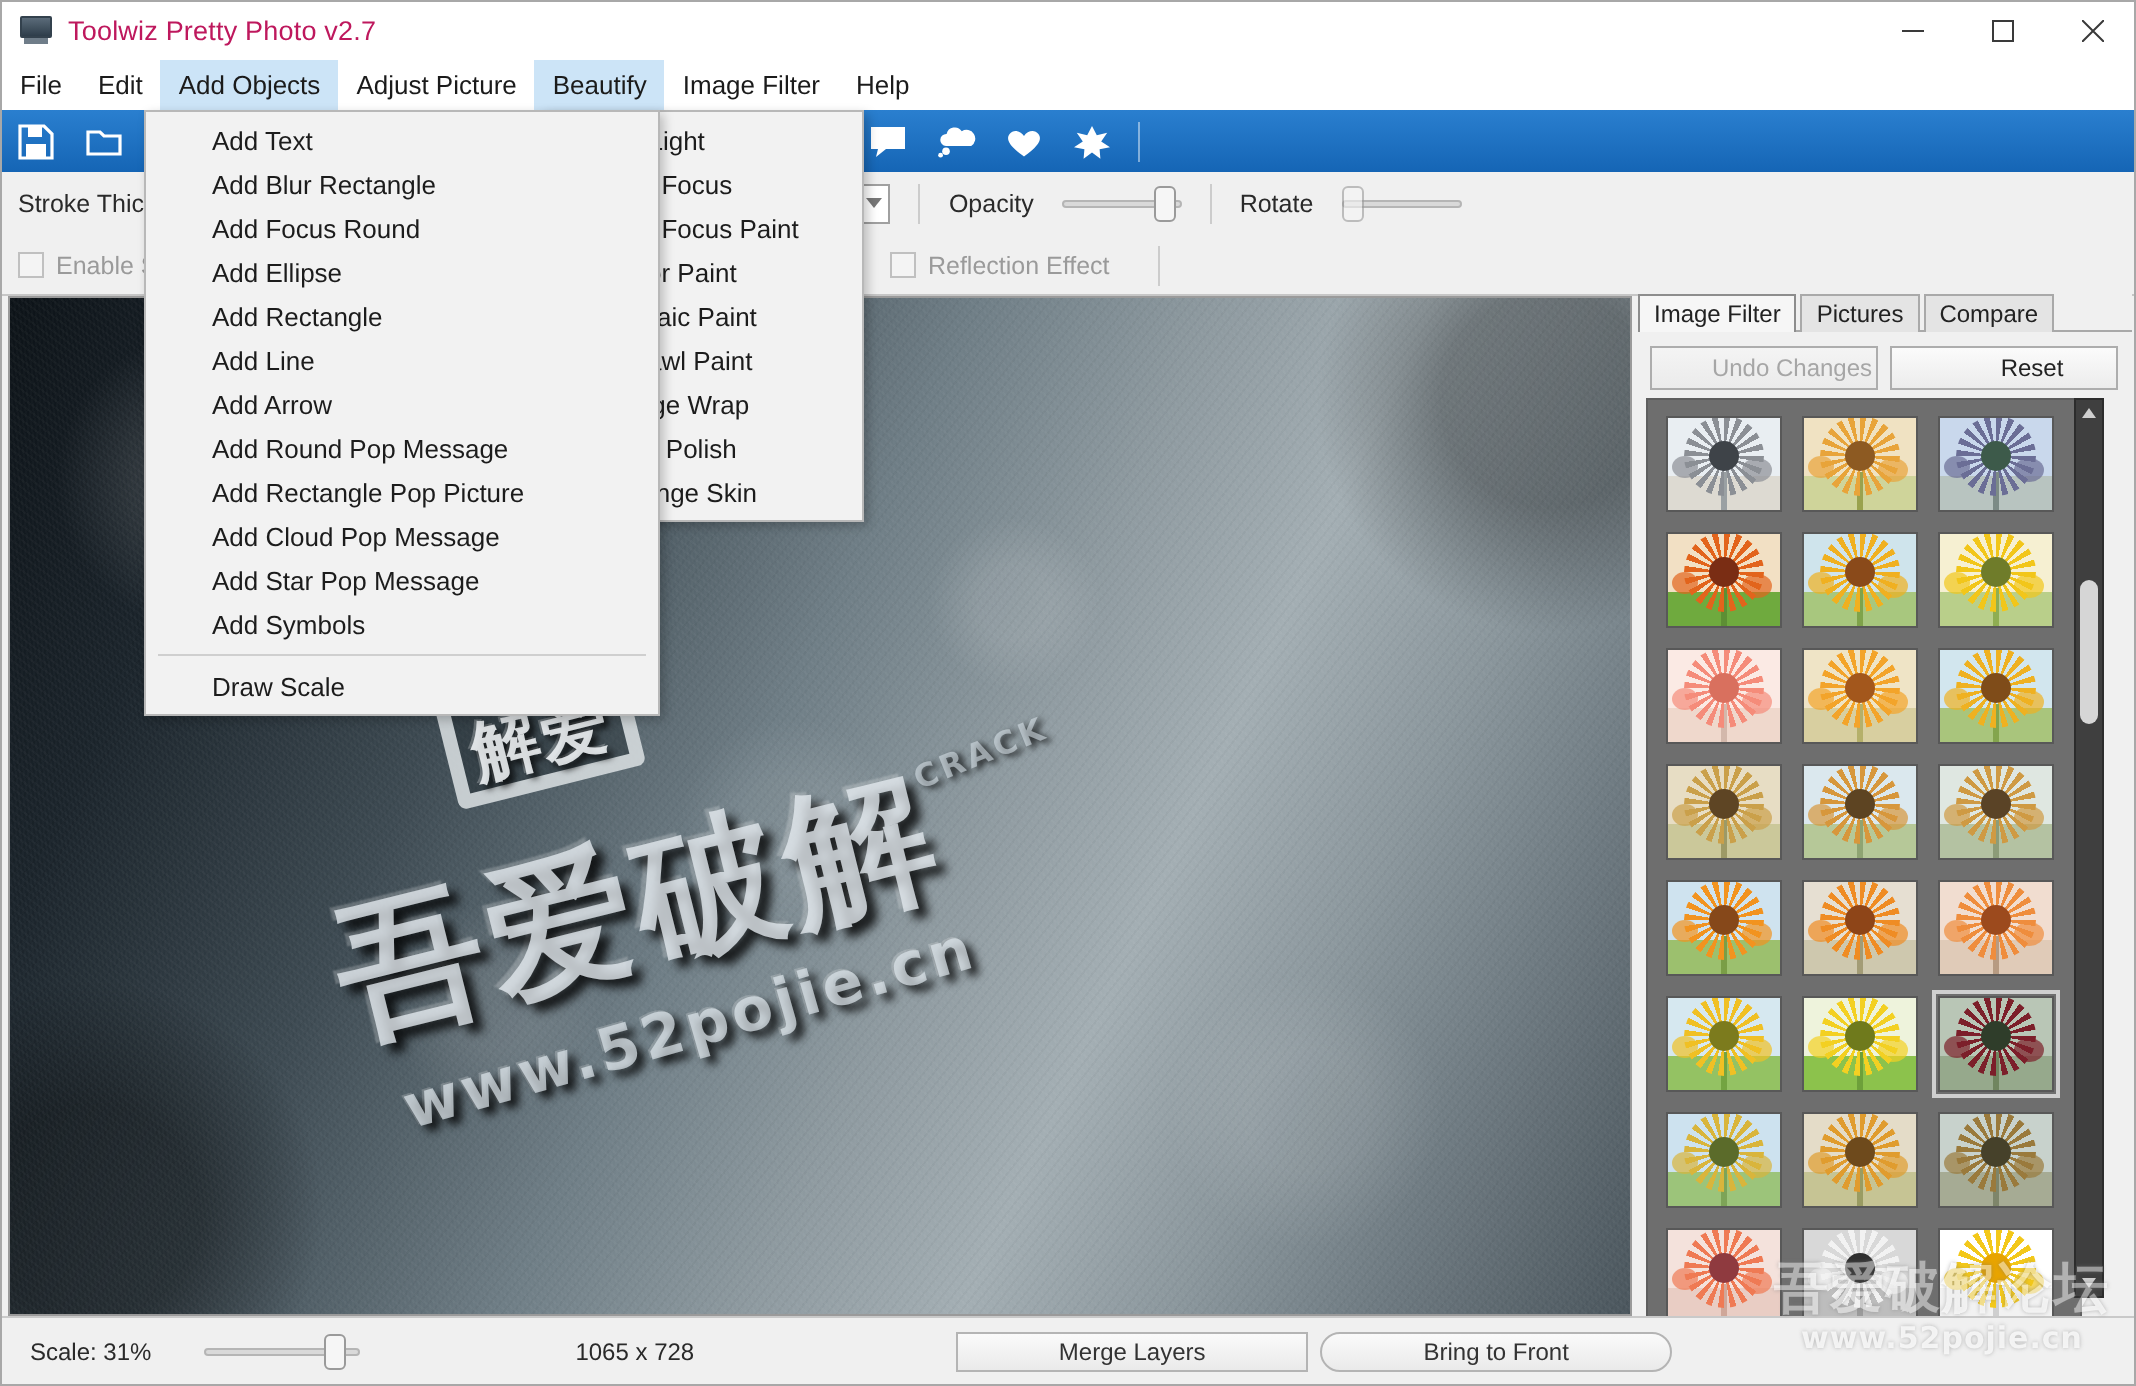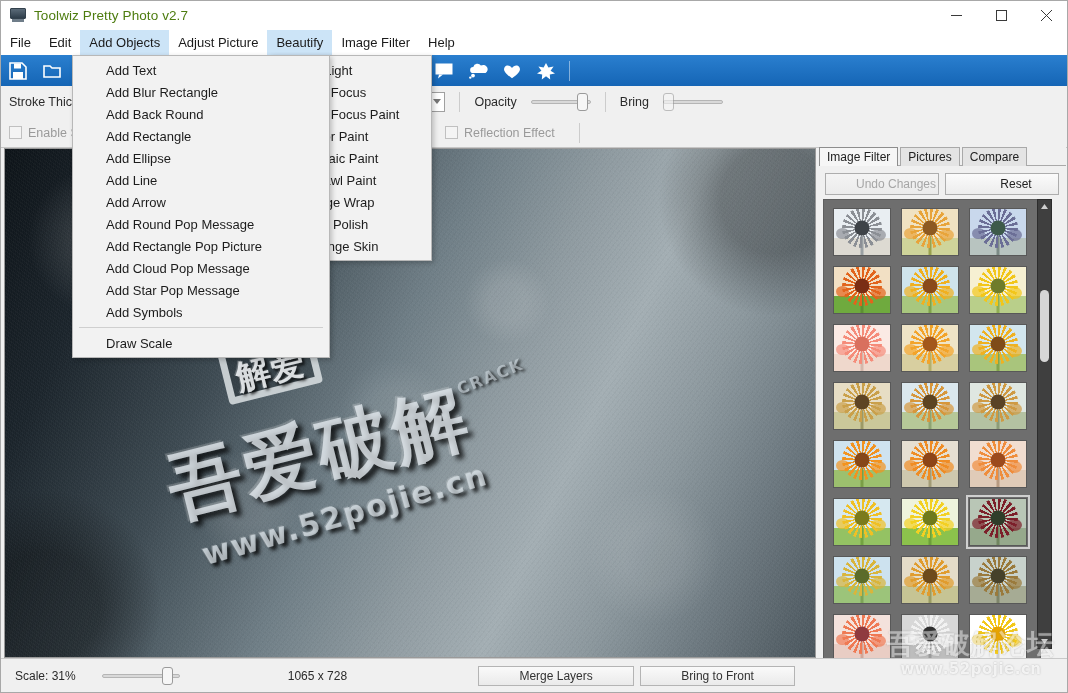--- a/index.html
+++ b/index.html
@@ -32,21 +32,21 @@
   .title-icon .mon {
     position: absolute; left: 0; top: 1px; width: 16px; height: 11px;
     background: linear-gradient(#5b6b79, #2e3d4a);
     border: 1px solid #33414d; border-radius: 1px;
   }
   .title-icon .base {
     position: absolute; left: 2px; top: 12px; width: 12px; height: 3px;
     background: #6f7d89;
   }
   .title-text {
-    font-size: 13.5px; color: #4d7c0f; letter-spacing: .1px;
+    font-size: 13.5px; color: #be185d; letter-spacing: .1px;
   }
   .win-controls {
     position: absolute; right: 0; top: 0; height: 29px; display: flex;
   }
   .win-btn {
     width: 45px; height: 29px; display: flex; align-items: center; justify-content: center;
     color: #3a3a3a;
   }
   .win-btn svg { display:block; }
 
@@ -423,21 +423,21 @@
         <span class="dash-line"></span>
         <span class="caret"></span>
       </div>
       <div class="opt-sep" style="margin:0 14px;"></div>
       <div class="opt-label">Opacity</div>
       <div class="slider" style="width:60px; margin-left:14px;">
         <div class="track"></div>
         <div class="thumb" style="left:46px;"></div>
       </div>
       <div class="opt-sep" style="margin:0 14px;"></div>
-      <div class="opt-label">Bring</div>
+      <div class="opt-label">Rotate</div>
       <div class="slider" style="width:60px; margin-left:14px;">
         <div class="track"></div>
         <div class="thumb" style="left:0px;opacity:.6;"></div>
       </div>
     </div>
     <div class="optrow2">
       <div class="chk" style="margin-left:8px;">
         <span class="box"></span>
         <span>Enable Shadow</span>
       </div>
@@ -764,22 +764,22 @@
     </div>
   </div>
 
   <div class="statusbar">
     <div style="margin-left:14px;">Scale: 31%</div>
     <div class="slider" style="width:78px;margin-left:26px;">
       <div class="track"></div>
       <div class="thumb" style="left:60px;"></div>
     </div>
     <div style="margin-left:108px;">1065 x 728</div>
-    <div class="sb-btn" style="width:156px;margin-left:131px;">Merge Layers</div>
-    <div class="sb-btn" style="width:155px;margin-left:6px;">Bring to Front</div>
+    <div class="sb-btn" style="width:176px;margin-left:131px;">Merge Layers</div>
+    <div class="sb-btn" style="width:176px;margin-left:6px;border-radius:10px;">Bring to Front</div>
   </div>
 
   <div class="watermark">
     <div class="wm-top">吾爱破解论坛</div>
     <div class="wm-bot">www.52pojie.cn</div>
   </div>
 
   <div class="dropdown" id="menu-beautify">
       <div class="dd-item">Fill Light</div>
       <div class="dd-item">Soft Focus</div>
@@ -788,23 +788,23 @@
       <div class="dd-item">Mosaic Paint</div>
       <div class="dd-item">Scrawl Paint</div>
       <div class="dd-item">Image Wrap</div>
       <div class="dd-item">Skin Polish</div>
       <div class="dd-item">Change Skin</div>
     </div>
 
   <div class="dropdown" id="menu-add-objects">
       <div class="dd-item">Add Text</div>
       <div class="dd-item">Add Blur Rectangle</div>
-      <div class="dd-item">Add Back Round</div>
+      <div class="dd-item">Add Focus Round</div>
+      <div class="dd-item">Add Ellipse</div>
       <div class="dd-item">Add Rectangle</div>
-      <div class="dd-item">Add Ellipse</div>
       <div class="dd-item">Add Line</div>
       <div class="dd-item">Add Arrow</div>
       <div class="dd-item">Add Round Pop Message</div>
       <div class="dd-item">Add Rectangle Pop Picture</div>
       <div class="dd-item">Add Cloud Pop Message</div>
       <div class="dd-item">Add Star Pop Message</div>
       <div class="dd-item">Add Symbols</div>
       <div class="dd-sep"></div>
       <div class="dd-item">Draw Scale</div>
     </div>

